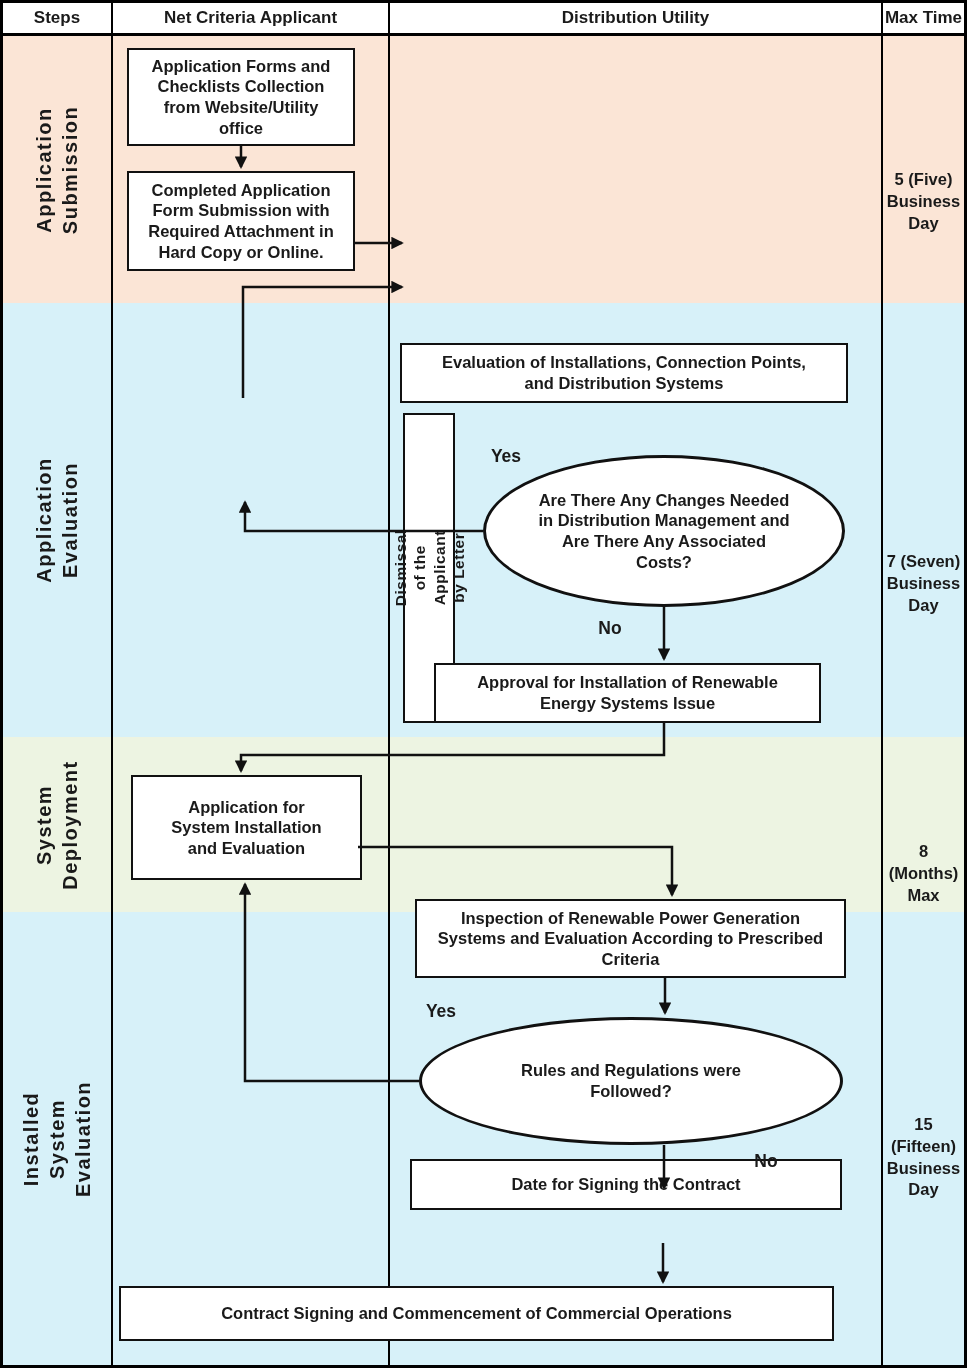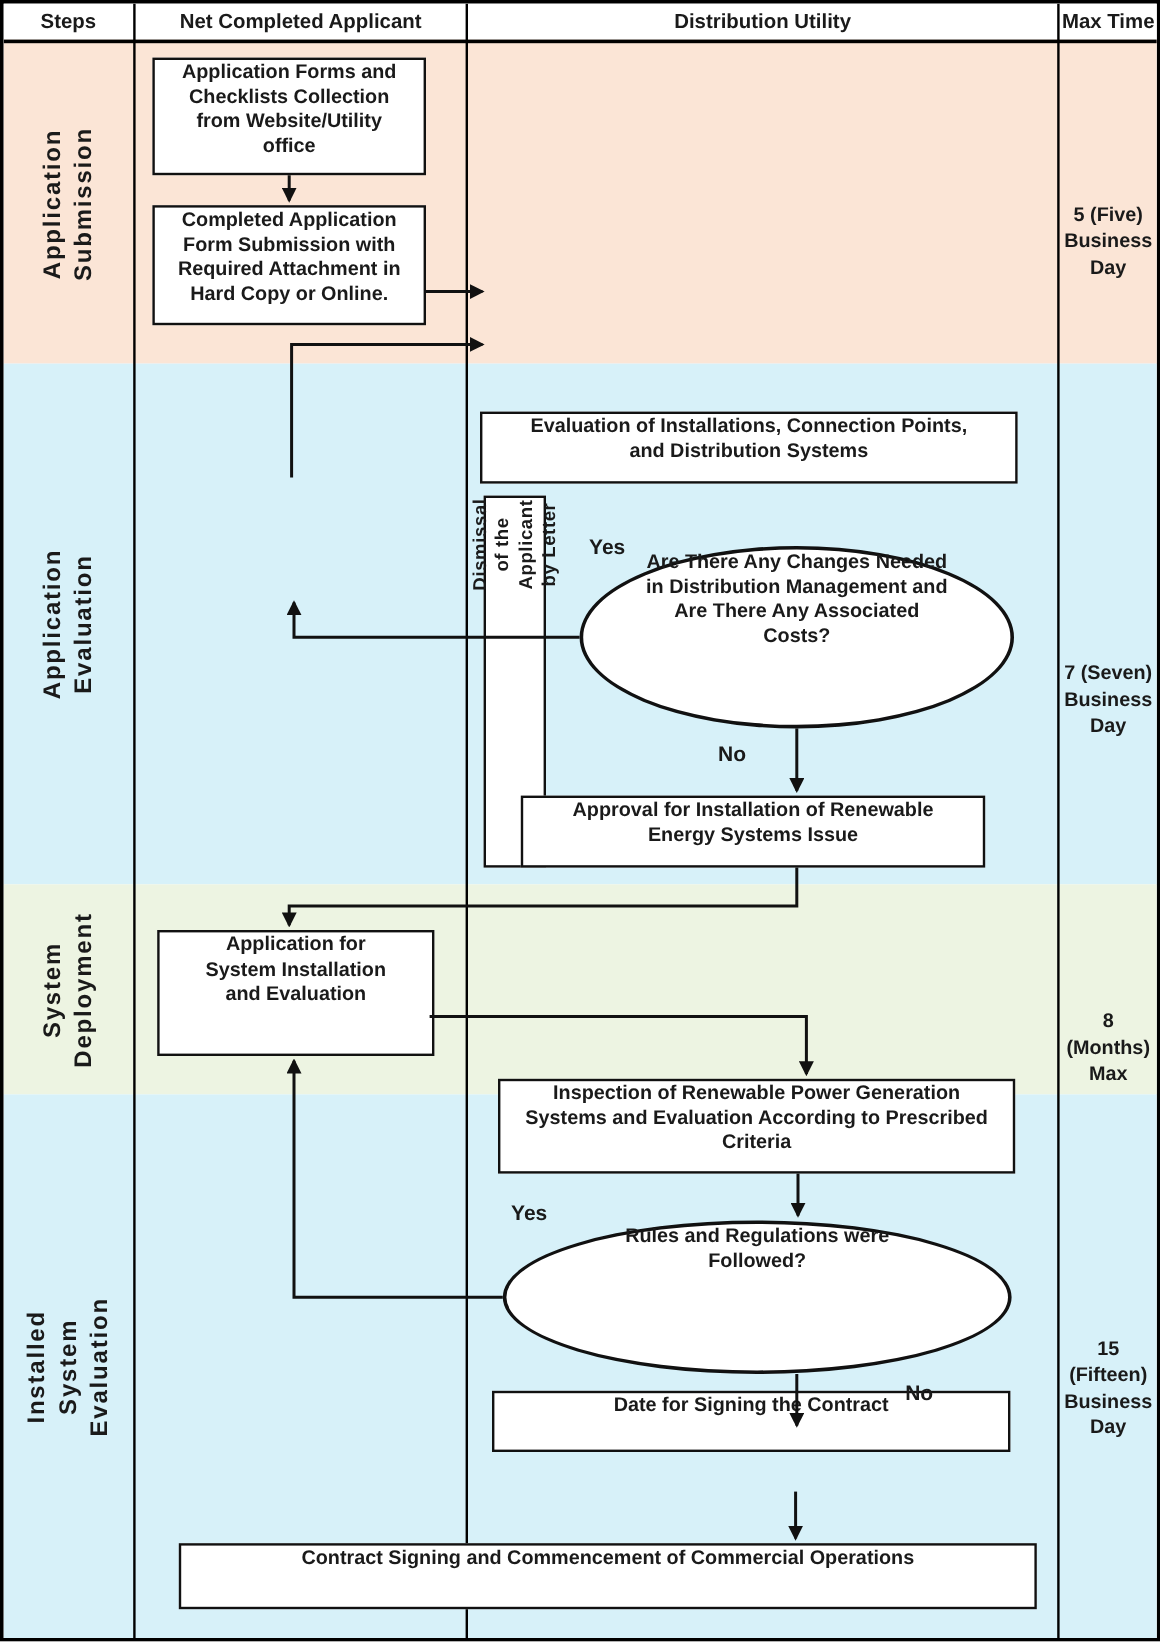--- a/index.html
+++ b/index.html
@@ -34,21 +34,21 @@
     font-weight:700;font-size:20px;line-height:1.3;letter-spacing:1.5px;
     width:300px;
   }
   .maxtime{
     position:absolute;left:880px;width:81px;
     font-weight:700;font-size:16.5px;line-height:1.32;
     text-align:center;white-space:pre-line;margin-top:48px;
   }
   .node{
     position:absolute;background:#ffffff;border:2.5px solid #111;
-    display:flex;align-items:flex-start;justify-content:center;
+    display:flex;align-items:center;justify-content:center;
     font-weight:700;font-size:16.5px;line-height:1.25;text-align:center;
     box-sizing:border-box;
   }
   .node .inner{display:block;}
   .ellipse{border-radius:50%;border-width:3px;}
   .vert-node .inner{transform:rotate(-90deg);width:280px;font-size:15.5px;letter-spacing:0.5px;}
   .edgelabel{
     position:absolute;font-weight:700;font-size:17.5px;text-align:center;
   }
   #connectors{position:absolute;left:0;top:0;pointer-events:none;}
@@ -63,21 +63,21 @@
   <div class="band s2"></div>
   <div class="band s3"></div>
   <div class="band s4"></div>
 
   <div class="vline" style="left:108px"></div>
   <div class="vline" style="left:385px"></div>
   <div class="vline" style="left:878px"></div>
   <div class="hline" style="top:30px"></div>
 
   <div class="hdr" style="left:0;width:108px">Steps</div>
-  <div class="hdr" style="left:110px;width:275px">Net Completed Applicant</div>
+  <div class="hdr" style="left:110px;width:275px">Net Criteria Applicant</div>
   <div class="hdr" style="left:387px;width:491px">Distribution Utility</div>
   <div class="hdr" style="left:880px;width:81px">Max Time</div>
 
   <div class="seclabel" style="top:33px;height:267px">
     <span>Application
 Submission</span>
     </div>
   <div class="seclabel" style="top:300px;height:434px">
     <span>Application
 Evaluation</span>
@@ -140,21 +140,21 @@
     </div>
 
   <div class="node ellipse" style="left:416px;top:1014px;width:424px;height:128px">
     <span class="inner" style="width:280px">Rules and Regulations were Followed?</span>
     </div>
 
   <div class="node" style="left:407px;top:1156px;width:432px;height:51px">
     <span class="inner" style="width:400px">Date for Signing the Contract</span>
     </div>
 
-  <div class="node" style="left:146px;top:1283px;width:715px;height:55px">
+  <div class="node" style="left:116px;top:1283px;width:715px;height:55px">
     <span class="inner" style="width:650px">Contract Signing and Commencement of Commercial Operations</span>
     </div>
 
   <div class="edgelabel" style="left:478px;top:443px;width:50px">Yes</div>
   <div class="edgelabel" style="left:575px;top:615px;width:64px">No</div>
   <div class="edgelabel" style="left:406px;top:998px;width:64px">Yes</div>
   <div class="edgelabel" style="left:723px;top:1148px;width:80px">No</div>
 
   <svg id="connectors" width="961" height="1362" viewBox="0 0 961 1362">
     <defs>

